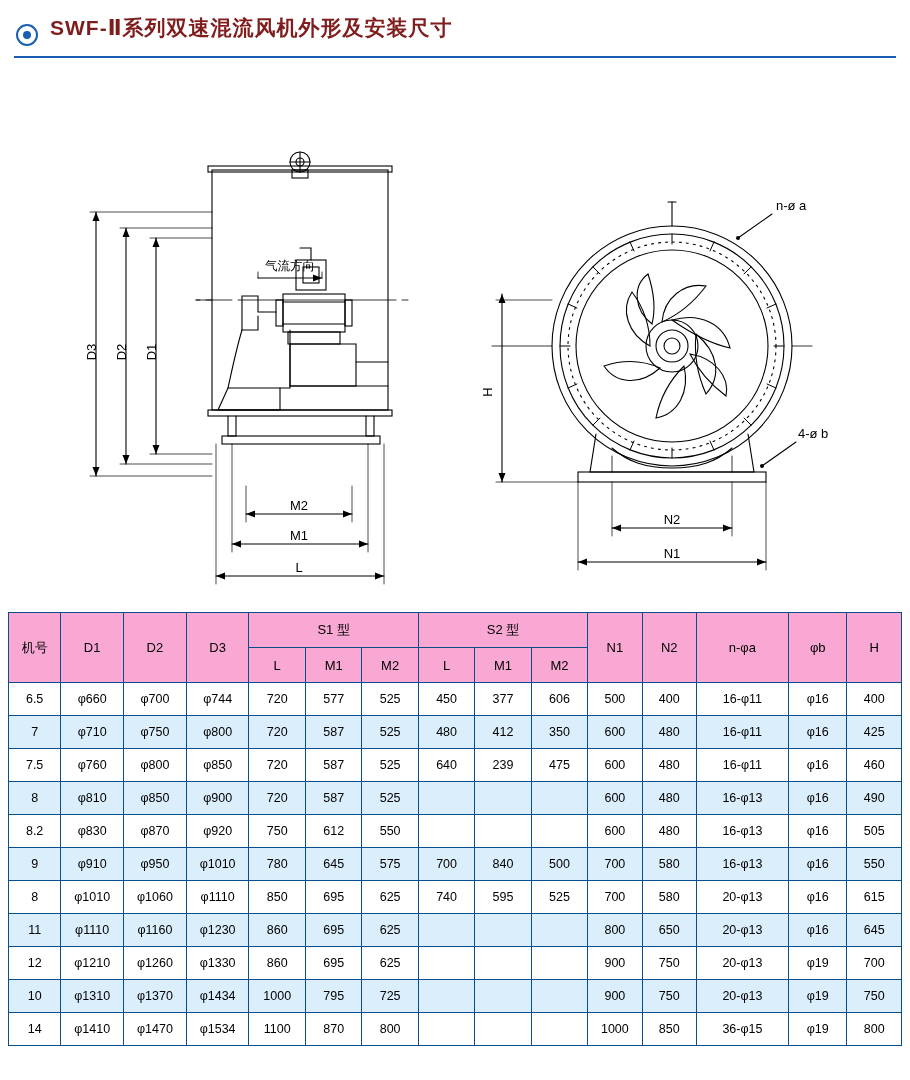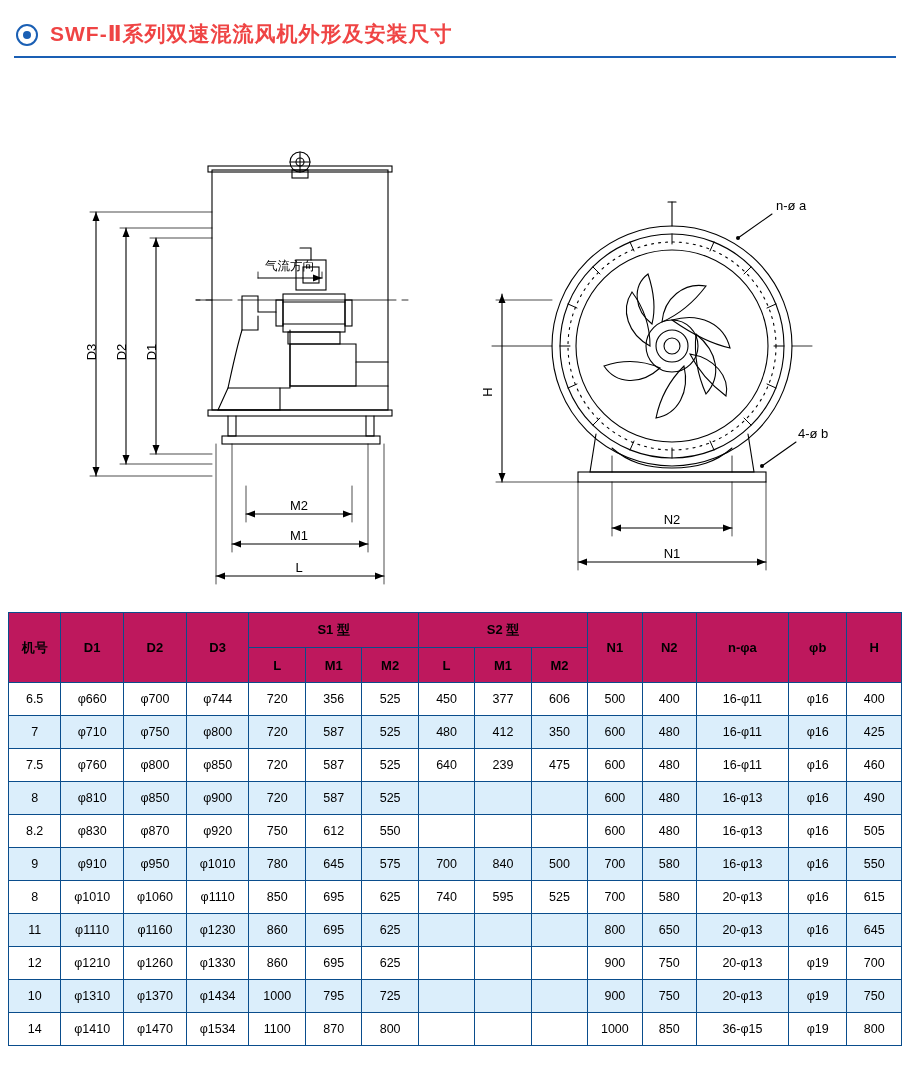--- a/index.html
+++ b/index.html
@@ -3,31 +3,31 @@
 <meta charset="utf-8">
 <style>
   html,body{margin:0;padding:0;background:#ffffff;}
   body{width:910px;height:1080px;font-family:"Liberation Sans","DejaVu Sans",sans-serif;color:#000;position:relative;overflow:hidden;}
 
   
   .header{position:absolute;left:0;top:0;width:910px;height:62px;}
   .header-rule{position:absolute;left:14px;top:56px;width:882px;height:2px;background:#1a5fb4;}
   .header-icon{position:absolute;left:16px;top:24px;width:22px;height:22px;border:2px solid #1a5fb4;border-radius:50%;box-sizing:border-box;}
   .header-icon:after{content:"";position:absolute;left:5px;top:5px;width:8px;height:8px;border-radius:50%;background:#1a5fb4;}
-  .header-title{position:absolute;left:50px;top:20px;font-size:21px;font-weight:bold;color:#ef4444;letter-spacing:1px;white-space:nowrap;}
+  .header-title{position:absolute;left:50px;top:14px;font-size:21px;font-weight:bold;color:#7f1d1d;letter-spacing:1px;white-space:nowrap;}
 
   
   .drawing{position:absolute;left:0;top:62px;width:910px;height:538px;}
   .drawing svg{display:block;}
 
   
   .table-wrap{position:absolute;left:8px;top:612px;width:894px;}
   table.spec{border-collapse:collapse;width:894px;table-layout:fixed;font-size:12.5px;}
   table.spec th,table.spec td{border:1px solid #0a4d8c;text-align:center;vertical-align:middle;padding:0;height:32px;color:#000;font-weight:normal;}
-  table.spec thead th{background:#be185d;font-size:13px;height:34px;font-weight:bold;}
+  table.spec thead th{background:#f9a8d4;font-size:13px;height:34px;}
   table.spec tbody tr.alt td{background:#dff0fb;}
   table.spec tbody tr td{background:#ffffff;}
   table.spec tbody tr.alt td{background:#dbeefb;}
   .c-mh{width:50px}.c-d{width:60px}.c-s{width:54px}.c-n{width:52px}.c-na{width:88px}.c-b{width:56px}.c-h{width:52px}
 </style>
 </head>
 <body>
 
 <div class="header">
   <span class="header-icon"></span>
@@ -211,21 +211,21 @@
         <th>M2</th>
       </tr>
     </thead>
     <tbody id="spec-body">
         <tr>
           <td>6.5</td>
           <td>φ660</td>
           <td>φ700</td>
           <td>φ744</td>
           <td>720</td>
-          <td>356</td>
+          <td>577</td>
           <td>525</td>
           <td>450</td>
           <td>377</td>
           <td>606</td>
           <td>500</td>
           <td>400</td>
           <td>16-φ11</td>
           <td>φ16</td>
           <td>400</td>
         </tr>

